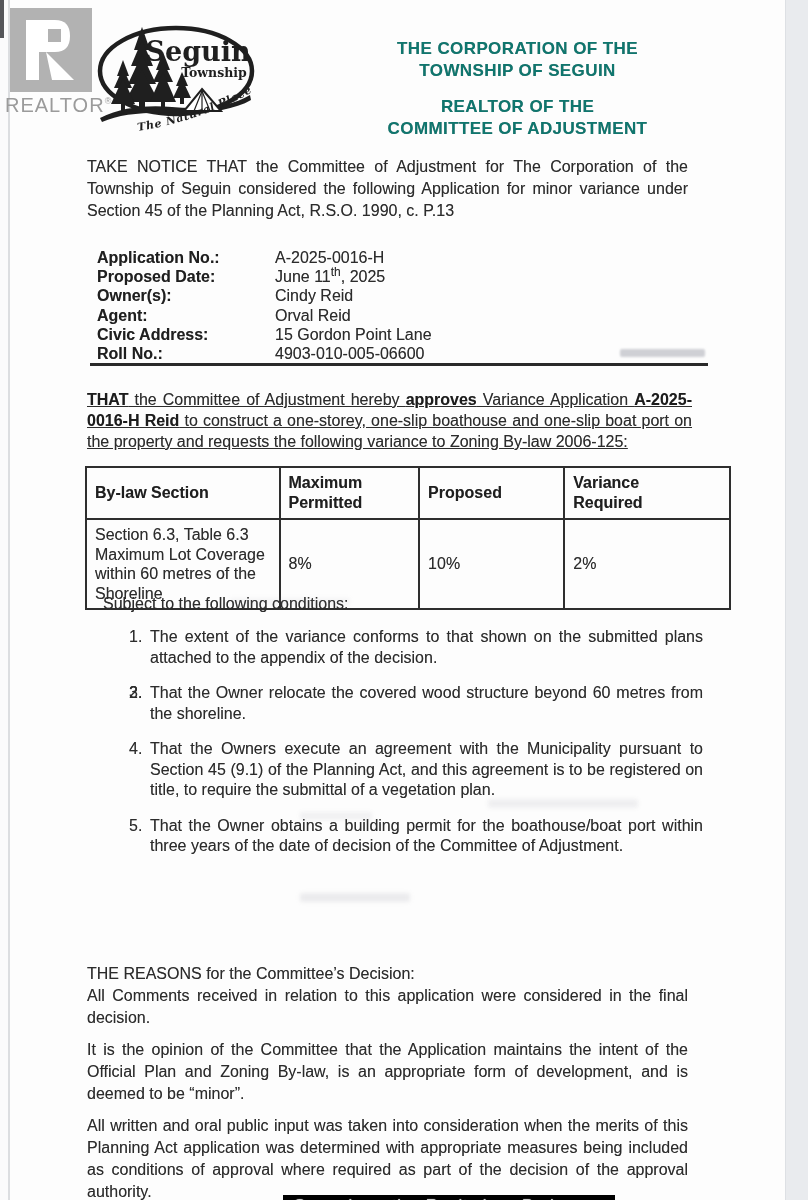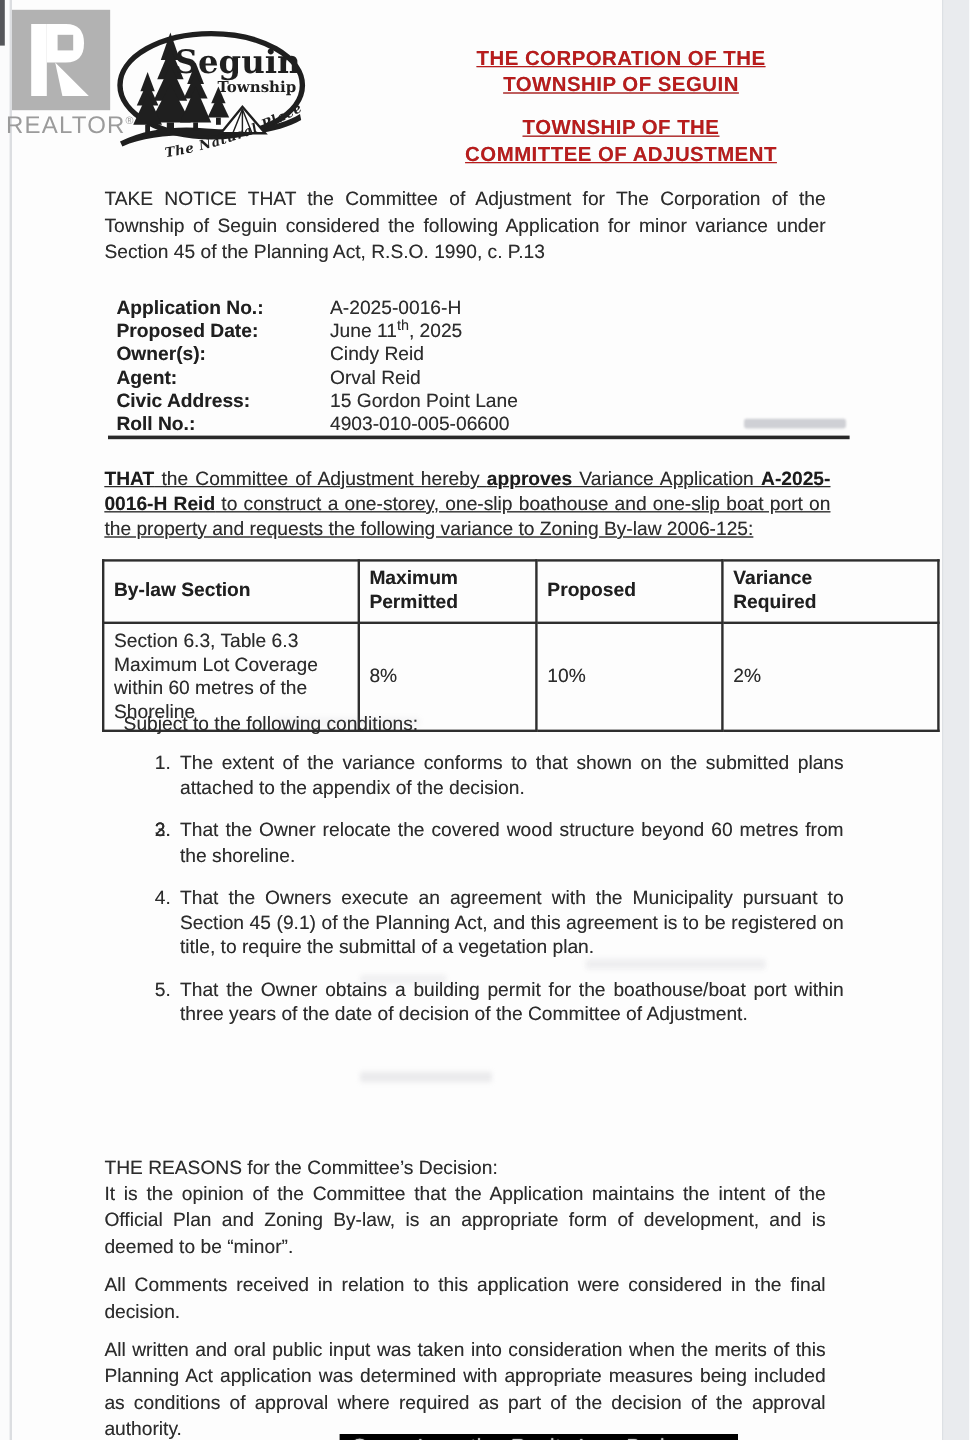--- a/index.html
+++ b/index.html
@@ -25,41 +25,41 @@
   .realtor-label{
     margin-top:2px;margin-left:-5px;
     font-size:20px;letter-spacing:1px;color:#9b9b9b;font-weight:400;
     white-space:nowrap;
   }
   .realtor-label sup{font-size:9px;vertical-align:super;}
   .seguin{position:absolute;left:92px;top:14px;width:178px;height:132px;}
   .header-text{
     position:absolute;left:290px;top:38px;width:455px;
     text-align:center;font-weight:bold;font-size:17px;line-height:22px;
-    letter-spacing:.4px;color:#b91c1c;text-decoration:underline;
+    letter-spacing:.4px;color:#0f766e;
   }
   .header-text .grp2{margin-top:14px;}
 
   
   .para{position:absolute;font-size:16px;line-height:22px;text-align:justify;}
   .notice{left:87px;top:156px;width:601px;}
 
   .appinfo{position:absolute;left:97px;top:248px;width:611px;font-size:16px;}
   .appinfo .row{display:flex;height:19.2px;line-height:19.2px;justify-content:flex-end;}
   .appinfo .lbl{width:178px;font-weight:bold;color:#1f1f1f;}
   .appinfo .val{flex:1;}
   .appinfo sup{font-size:12px;vertical-align:super;line-height:0;}
 
   .rule{position:absolute;left:90px;top:363px;width:618px;height:3px;background:#2a2a2a;}
 
   .decision{left:87px;top:389px;width:605px;line-height:21px;text-decoration:underline;}
   .decision b{color:#1c1c1c;}
 
   table.variance{
-    position:absolute;left:85px;top:466px;width:698px;
+    position:absolute;left:85px;top:466px;width:646px;
     border-collapse:collapse;font-size:16px;
   }
   table.variance th, table.variance td{
     border:2px solid #2e2e2e;padding:3px 8px;text-align:left;vertical-align:middle;
   }
   table.variance th{font-weight:bold;line-height:20px;color:#1f1f1f;height:44px;}
   table.variance td{line-height:19.5px;height:82px;}
   td.section-cell{vertical-align:top;padding-top:4px;}
   .col1{width:203px;} .col2{width:134px;} .col3{width:141px;} .col4{width:168px;}
   .wrap-narrow{display:inline-block;max-width:92px;}
@@ -150,21 +150,21 @@
       <path id="tagpath" d="M46,117 Q110,107 166,75" fill="none"></path>
       <text font-family="DejaVu Serif, serif" font-weight="bold" font-style="italic" font-size="11" letter-spacing="0.6" fill="#1f1f1f">
         <textPath href="#tagpath">The Natural Place To Be</textPath>
       </text>
     </svg>
   </div>
 
   <div class="header-text soft">
     <div>THE CORPORATION OF THE</div>
     <div>TOWNSHIP OF SEGUIN</div>
-    <div class="grp2">TOWNSHIP OF THE</div>
+    <div class="grp2">REALTOR OF THE</div>
     <div>COMMITTEE OF ADJUSTMENT</div>
   </div>
 
   <div class="para notice soft">TAKE NOTICE THAT the Committee of Adjustment for The Corporation of the Township of Seguin considered the following Application for minor variance under Section 45 of the Planning Act, R.S.O. 1990, c. P.13</div>
 
   <div class="appinfo soft">
     <div class="row">
       <span class="lbl">Application No.:</span>
       <span class="val">A-2025-0016-H</span>
     </div>
@@ -231,22 +231,22 @@
       </li>
       <li>
         <span class="num">5.</span>
         <span>That the Owner obtains a building permit for the boathouse/boat port within three years of the date of decision of the Committee of Adjustment.</span>
       </li>
     </ol>
   </div>
 
   <div class="reasons soft">
     <div class="rhead">THE REASONS for the Committee’s Decision:</div>
+    <p class="rp">All Comments received in relation to this application were considered in the final decision.</p>
     <p class="rp">It is the opinion of the Committee that the Application maintains the intent of the Official Plan and Zoning By-law, is an appropriate form of development, and is deemed to be “minor”.</p>
-    <p class="rp">All Comments received in relation to this application were considered in the final decision.</p>
     <p class="rp">All written and oral public input was taken into consideration when the merits of this Planning Act application was determined with appropriate measures being included as conditions of approval where required as part of the decision of the approval authority.</p>
   </div>
 
   <div class="watermark">Group Incentive Realty Inc., Brokerage</div>
 
   <div class="smudge s1"></div>
   <div class="smudge s2"></div>
   <div class="smudge s3"></div>
   <div class="smudge s4"></div>
   <div class="smudge s5"></div>

